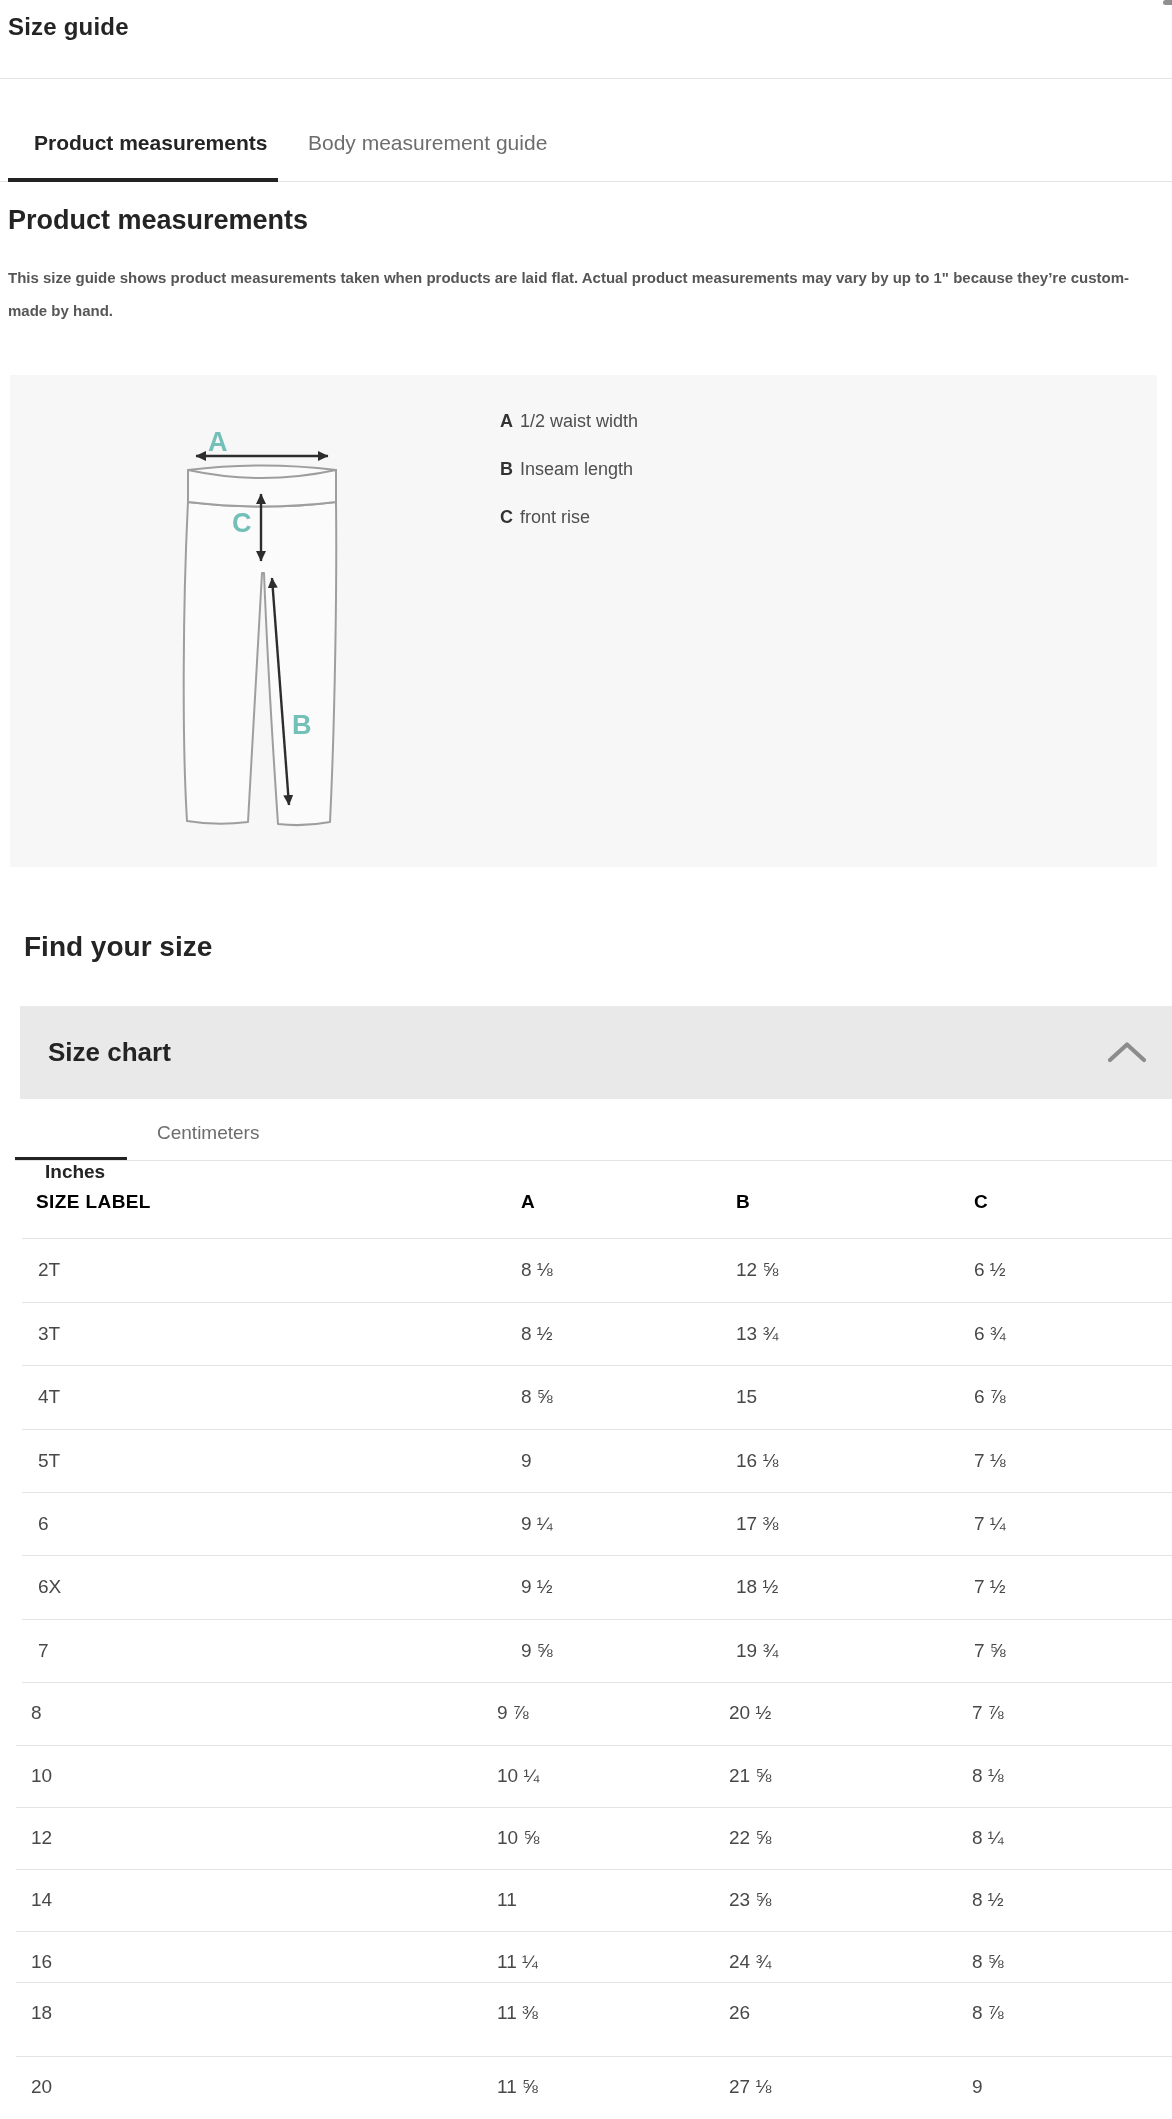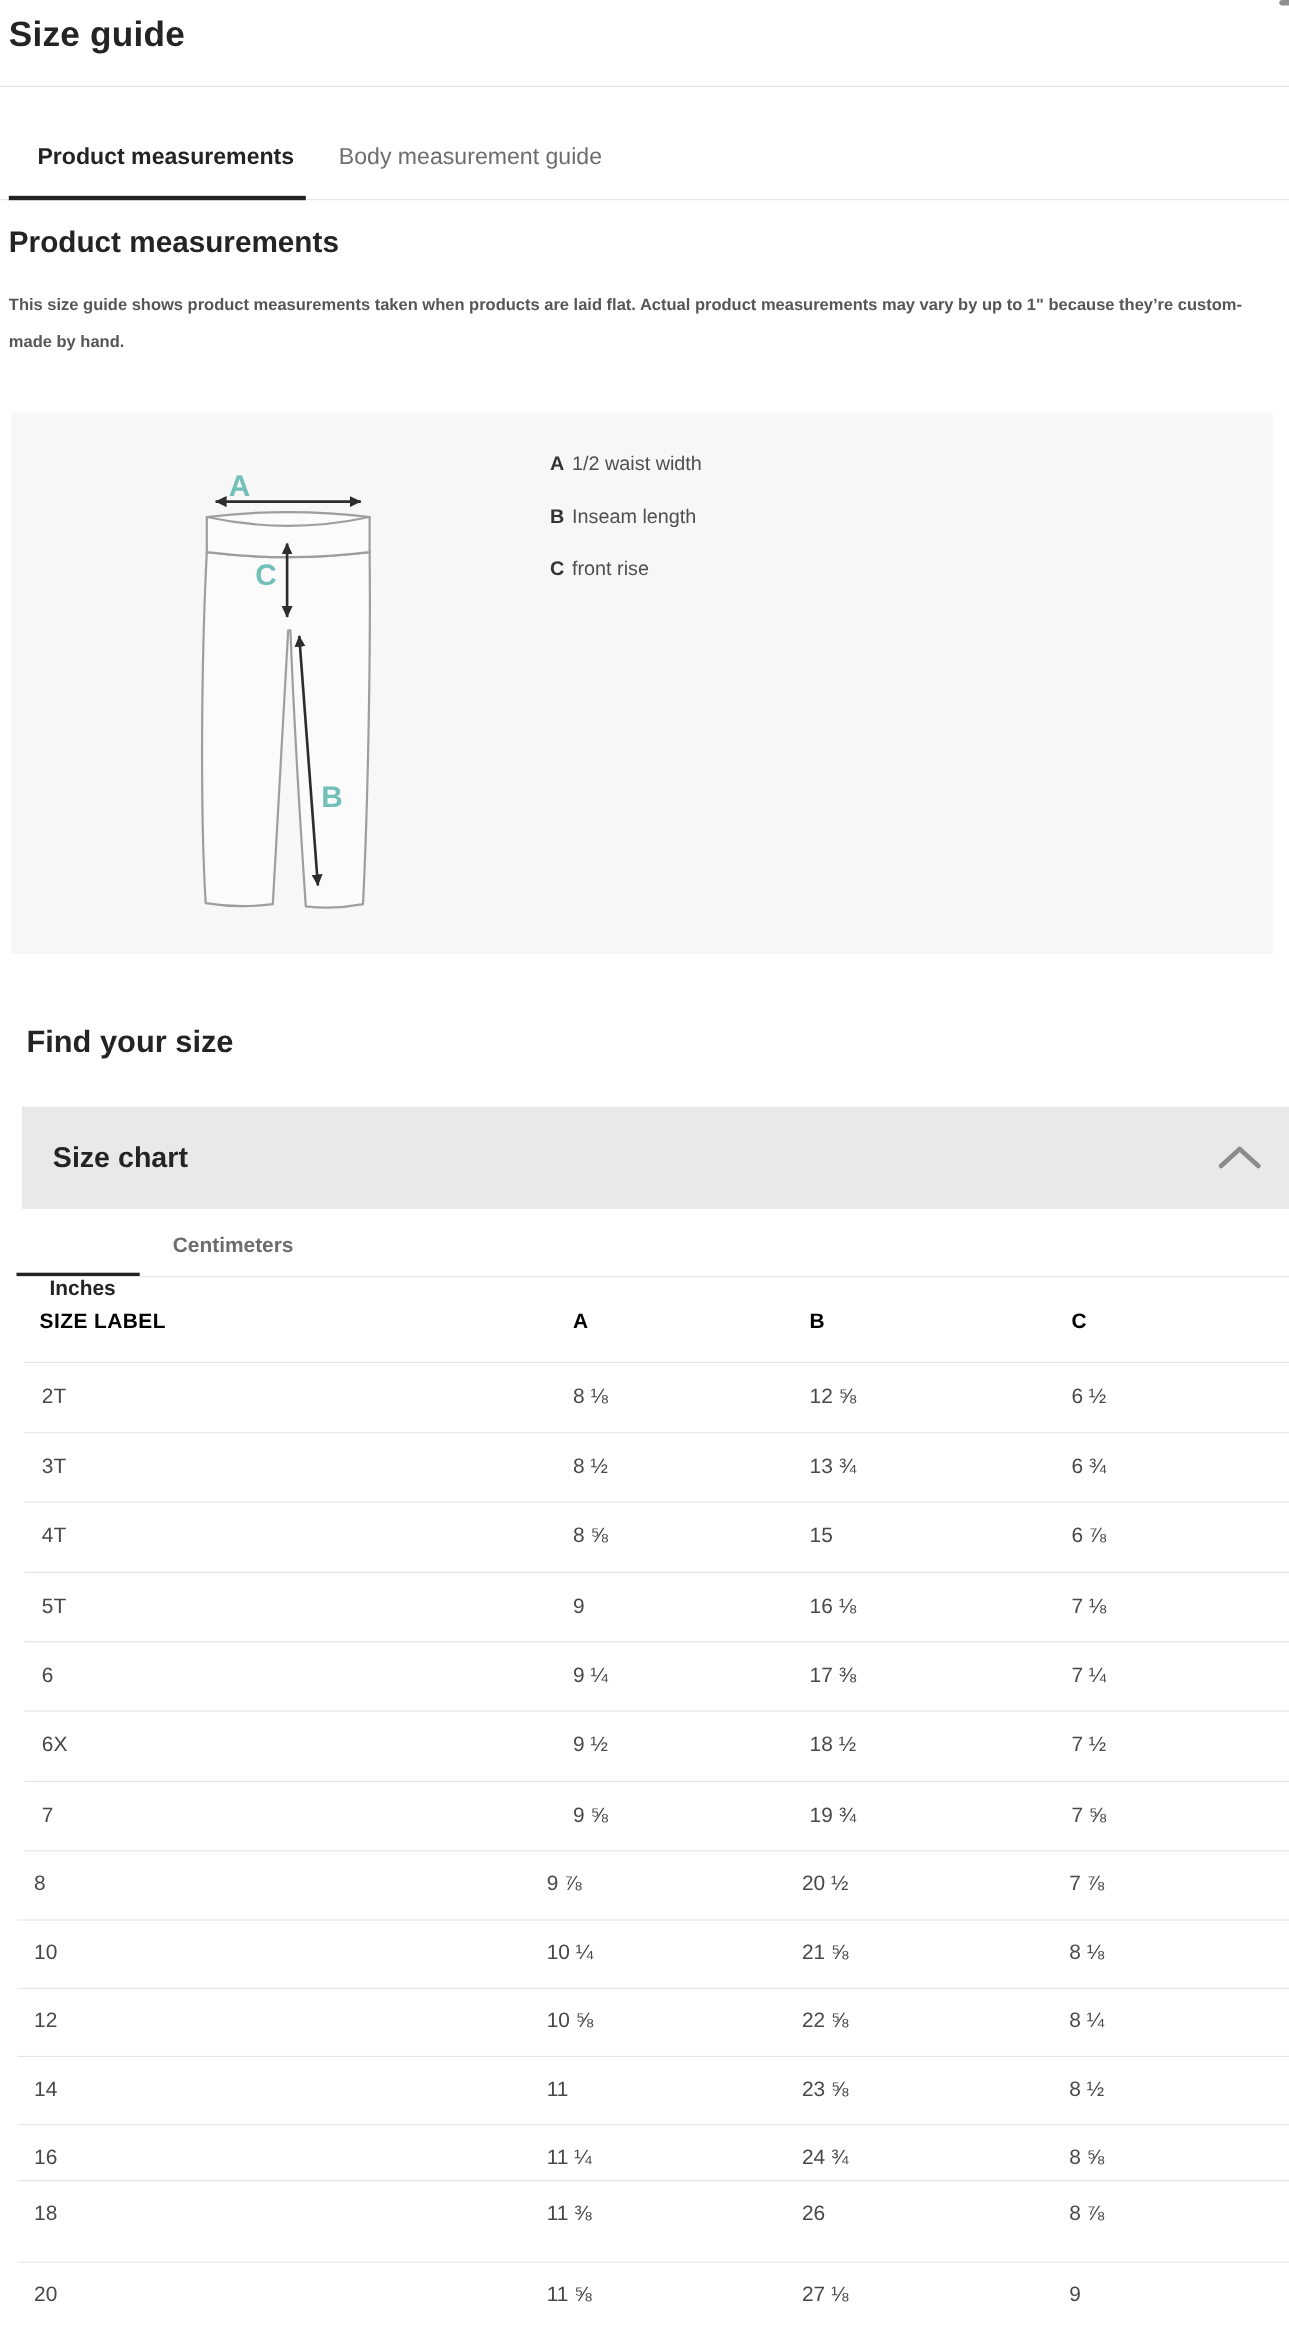--- a/index.html
+++ b/index.html
@@ -5,21 +5,21 @@
   * { margin:0; padding:0; box-sizing:border-box; }
   html,body { width:1172px; height:2119px; }
   body {
     position:relative; background:#ffffff; overflow:hidden;
     font-family:"Liberation Sans","DejaVu Sans",sans-serif;
     color:#242424;
   }
   .abs { position:absolute; }
 
   
-  .page-title { left:8px; top:13px; font-size:32px; font-weight:bold; letter-spacing:.2px; color:#242424; }
+  .page-title { left:8px; top:13px; font-size:24px; font-weight:bold; letter-spacing:.2px; color:#242424; }
   .divider { background:#e4e4e2; height:1px; left:0; right:0; }
   .scroll-frag { right:0; top:0; width:9px; height:5px; background:#8f8f8f; border-radius:3px 0 0 3px; }
 
   
   .main-tab { top:130px; font-size:21px; line-height:26px; cursor:pointer; }
   .main-tab.active { font-weight:bold; color:#242424; }
   .main-tab.inactive { color:#6d6d6d; }
   .main-tab-underline { left:8px; top:178px; width:270px; height:4px; background:#232323; }
 
   
@@ -37,21 +37,21 @@
   .find-heading { left:24px; top:931px; font-size:28px; font-weight:bold; color:#242424; }
 
   
   .chart-bar { left:20px; top:1006px; width:1152px; height:93px; background:#e9e9e9; cursor:pointer; }
   .chart-bar-title { position:absolute; left:28px; top:0; line-height:93px; font-size:26px; font-weight:bold; color:#242424; }
   .chart-bar-chevron { position:absolute; left:1086px; top:34px; width:42px; height:24px; }
 
   
   .unit-tab { top:1121px; font-size:19px; line-height:23px; cursor:pointer; }
   .unit-tab.active { font-weight:bold; color:#242424; }
-  .unit-tab.inactive { color:#6d6d6d;font-weight:bold; }
+  .unit-tab.inactive { color:#6d6d6d; }
   .unit-underline { left:15px; top:1157px; width:112px; height:3px; background:#232323; }
   .unit-divider { top:1160px; left:15px; right:0; height:1px; background:#e4e4e2; }
 
   
   .th { top:1191px; font-size:19px; font-weight:bold; color:#000000; letter-spacing:.4px; }
   .t-row { position:absolute; left:0; right:0; }
   .t-row .rule { position:absolute; top:0; right:0; height:1px; background:#e4e4e2; }
   .t-cell { position:absolute; top:0; font-size:19px; color:#484848; }
 </style>
 </head>

